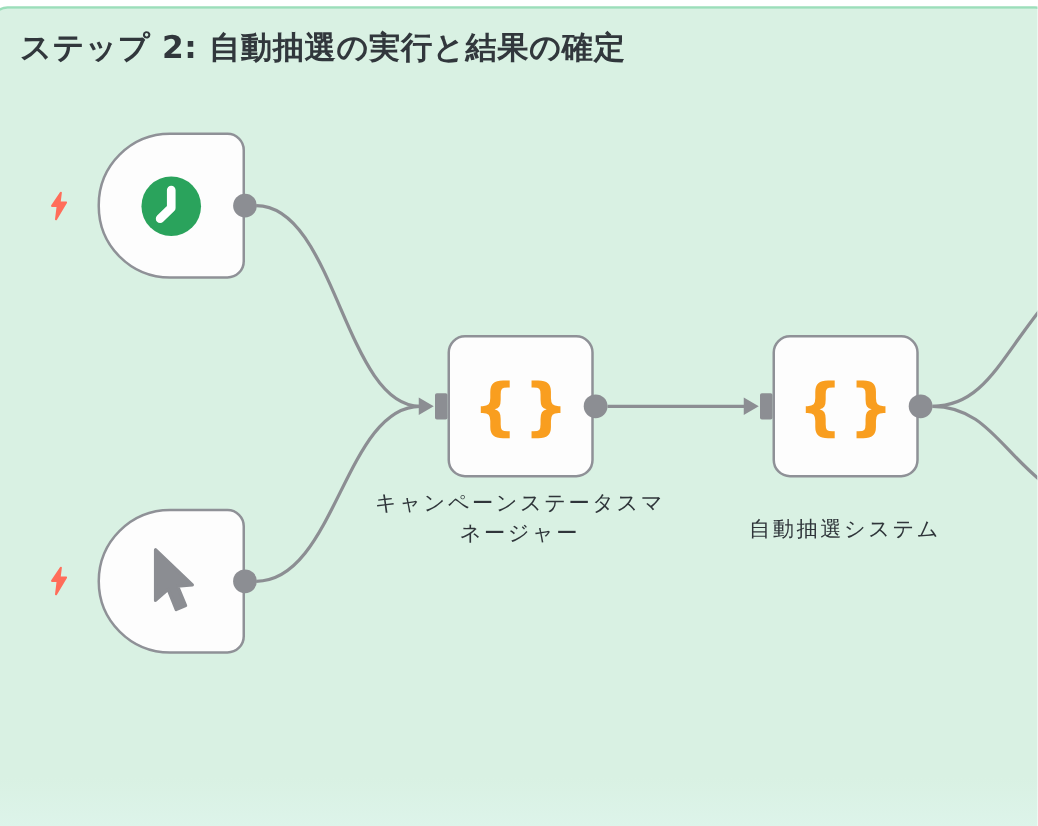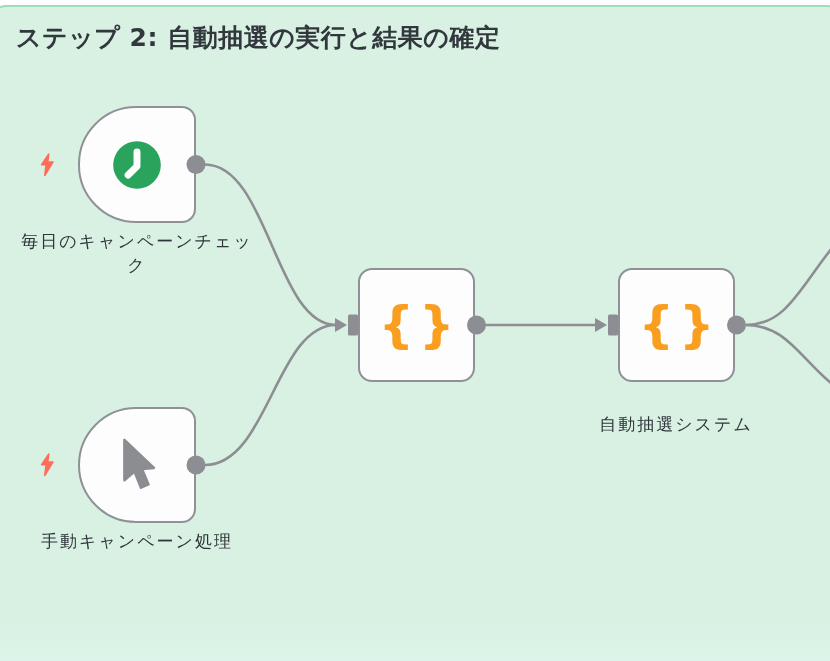--- a/index.html
+++ b/index.html
@@ -92,32 +92,31 @@
   <svg class="bolt" style="left:37px; top:452px;" viewBox="0 0 24 30">
     <path d="M14 2 L5.6 14.6 H11 L9.4 27.5 L19 11.4 H12.8 Z" fill="#ff6d5a" stroke="#ff6d5a" stroke-width="2" stroke-linejoin="round"></path>
   </svg>
 
   <div class="node trigger" style="left:78px; top:106px; width:118px; height:117px;">
     <svg width="52" height="52" viewBox="0 0 24 24">
       <circle cx="12" cy="12" r="11" fill="#2aa35c"></circle>
       <polyline points="12,6 12,12.6 7.9,16.6" fill="none" stroke="#ffffff" stroke-width="3.2" stroke-linecap="round" stroke-linejoin="round"></polyline>
     </svg>
   </div>
-  <div class="node-label" style="left:14px; top:229px; width:246px;">毎日のキャンペーンチェック</div>
 
   <div class="node trigger" style="left:78px; top:407px; width:118px; height:116px;">
     <svg width="40" height="54" viewBox="0 0 22 30">
       <polygon points="4,1 4,23.5 9.6,18.6 13.2,27.6 17.4,25.8 13.8,17.2 20.4,16.6" fill="#8b8d92" stroke="#8b8d92" stroke-width="1.4" stroke-linejoin="round"></polygon>
     </svg>
   </div>
-  <div class="node-label" style="left:14px; top:529px; width:246px;">手動キャンペーン処理</div>
 
   <div class="node square" style="left:358px; top:268px; width:117px; height:114px;">
     <span class="braces">{}</span>
   </div>
+  <div class="node-label" style="left:293px; top:391px; width:246px;">キャンペーンステータスマネージャー</div>
 
   <div class="node square" style="left:618px; top:268px; width:117px; height:114px;">
     <span class="braces">{}</span>
   </div>
   <div class="node-label" style="left:553px; top:412px; width:246px;">自動抽選システム</div>
 
   <svg class="conn-layer" width="830" height="661" viewBox="0 0 830 661">
     <g stroke="#8c8e93" stroke-width="2.6" fill="none">
       <path d="M 205 164.5 C 268 164.5, 276 325, 336 325"></path>
       <path d="M 205 465 C 268 465, 276 325, 336 325"></path>

